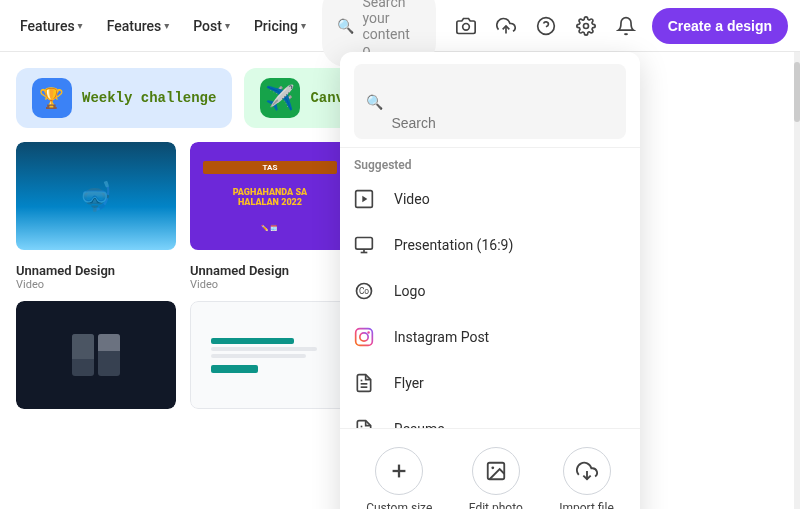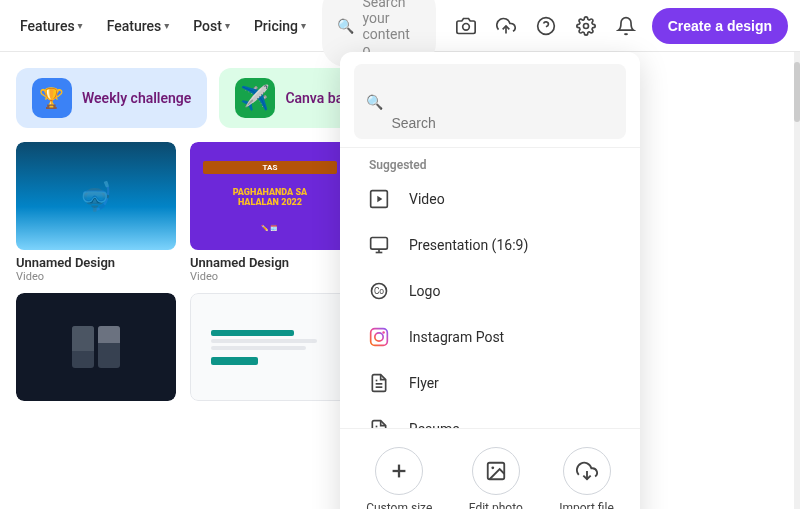--- a/index.html
+++ b/index.html
@@ -88,42 +88,42 @@
       padding: 10px 16px;
       cursor: pointer;
       min-width: 150px;
     }
     .quick-icon {
       width: 40px; height: 40px;
       border-radius: 8px;
       display: flex; align-items: center; justify-content: center;
       font-size: 20px;
     }
-    .quick-label { font-size: 14px; font-weight: 600; color: #701a75; }
+    .quick-label { font-size: 14px; font-weight: 600; color: #4d7c0f; font-family: Liberation Mono, monospace; }
 
     
     .design-grid {
       display: grid;
       grid-template-columns: repeat(3, 160px);
       gap: 14px;
     }
     .design-card {
       border-radius: 8px;
       overflow: hidden;
       cursor: pointer;
     }
     .design-thumb {
       width: 160px;
       height: 108px;
       border-radius: 8px;
       overflow: hidden;
       background: #e0e0e0;
       position: relative;
     }
-    .design-label { font-size: 13px; font-weight: 600; color: #2d2d2d; margin-top: 5px; }
+    .design-label { font-size: 13px; font-weight: 600; color: #2d2d2d; margin-top: 13px; }
     .design-sublabel { font-size: 11px; color: #888; }
     .design-sublabel.orange { color: #f97316; }
 
     
     .thumb-underwater {
       background: linear-gradient(180deg, #0369a1 0%, #0ea5e9 50%, #38bdf8 100%);
       position: relative;
     }
 
     
@@ -225,21 +225,20 @@
       font-size: 22px;
       color: #444;
       background: #fff;
     }
     .action-label { font-size: 12px; color: #444; }
 
     
     .dropdown-list {
       max-height: 280px;
       overflow-y: auto;
-      margin-left: 15px;
     }
     .dropdown-list::-webkit-scrollbar { width: 6px; }
     .dropdown-list::-webkit-scrollbar-thumb { background: #ddd; border-radius: 3px; }
 
     
     .scroll-indicator {
       position: absolute;
       right: 0;
       top: 52px;
       width: 6px;

